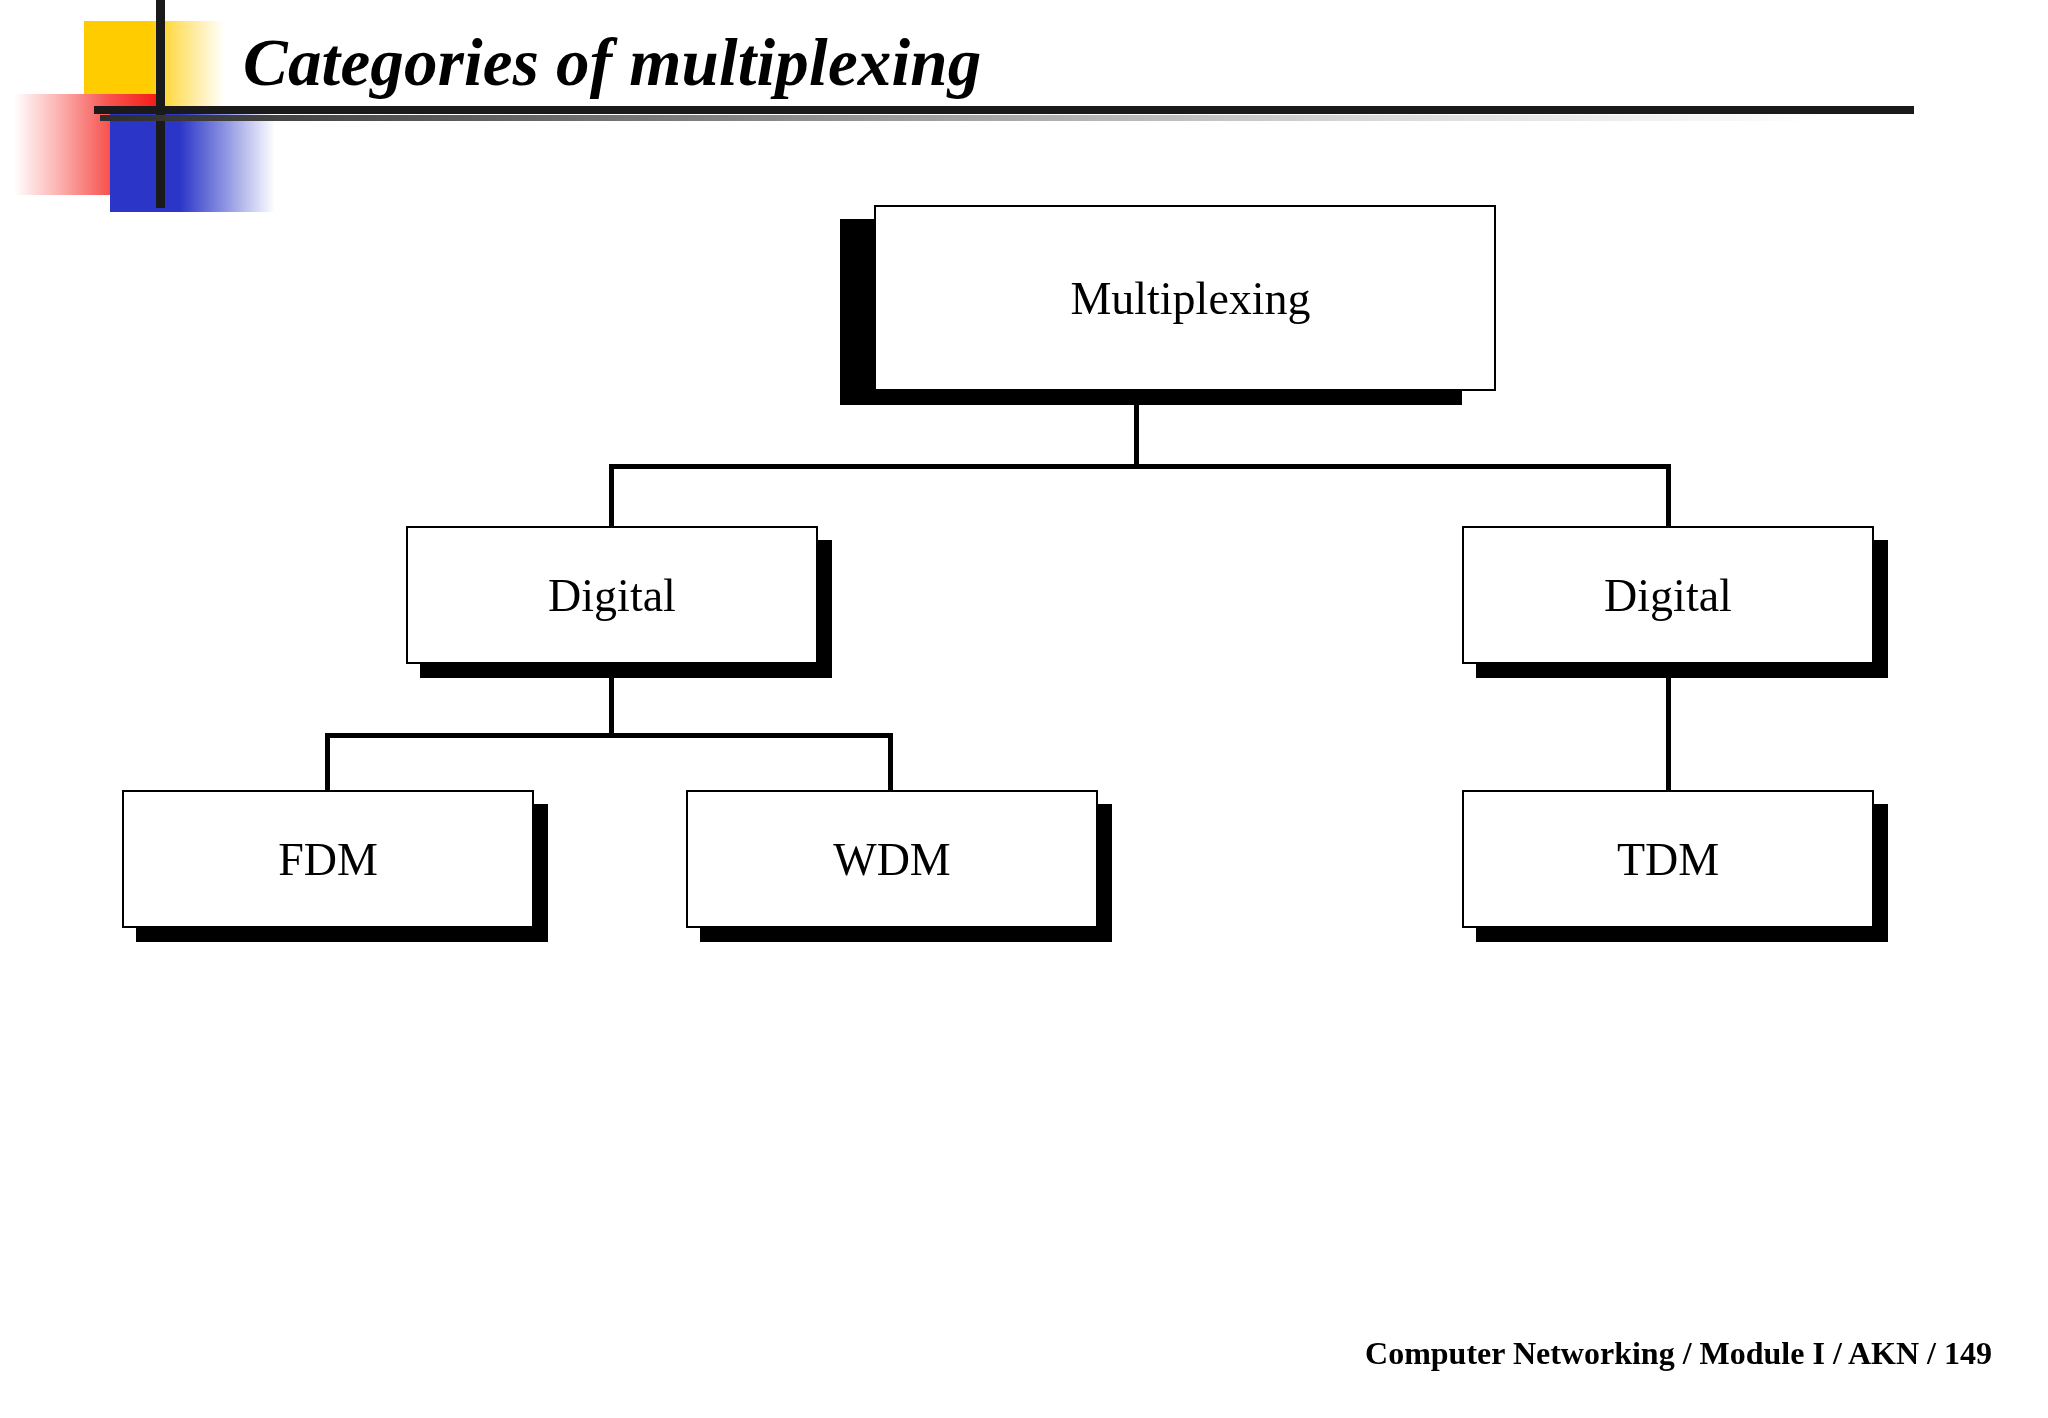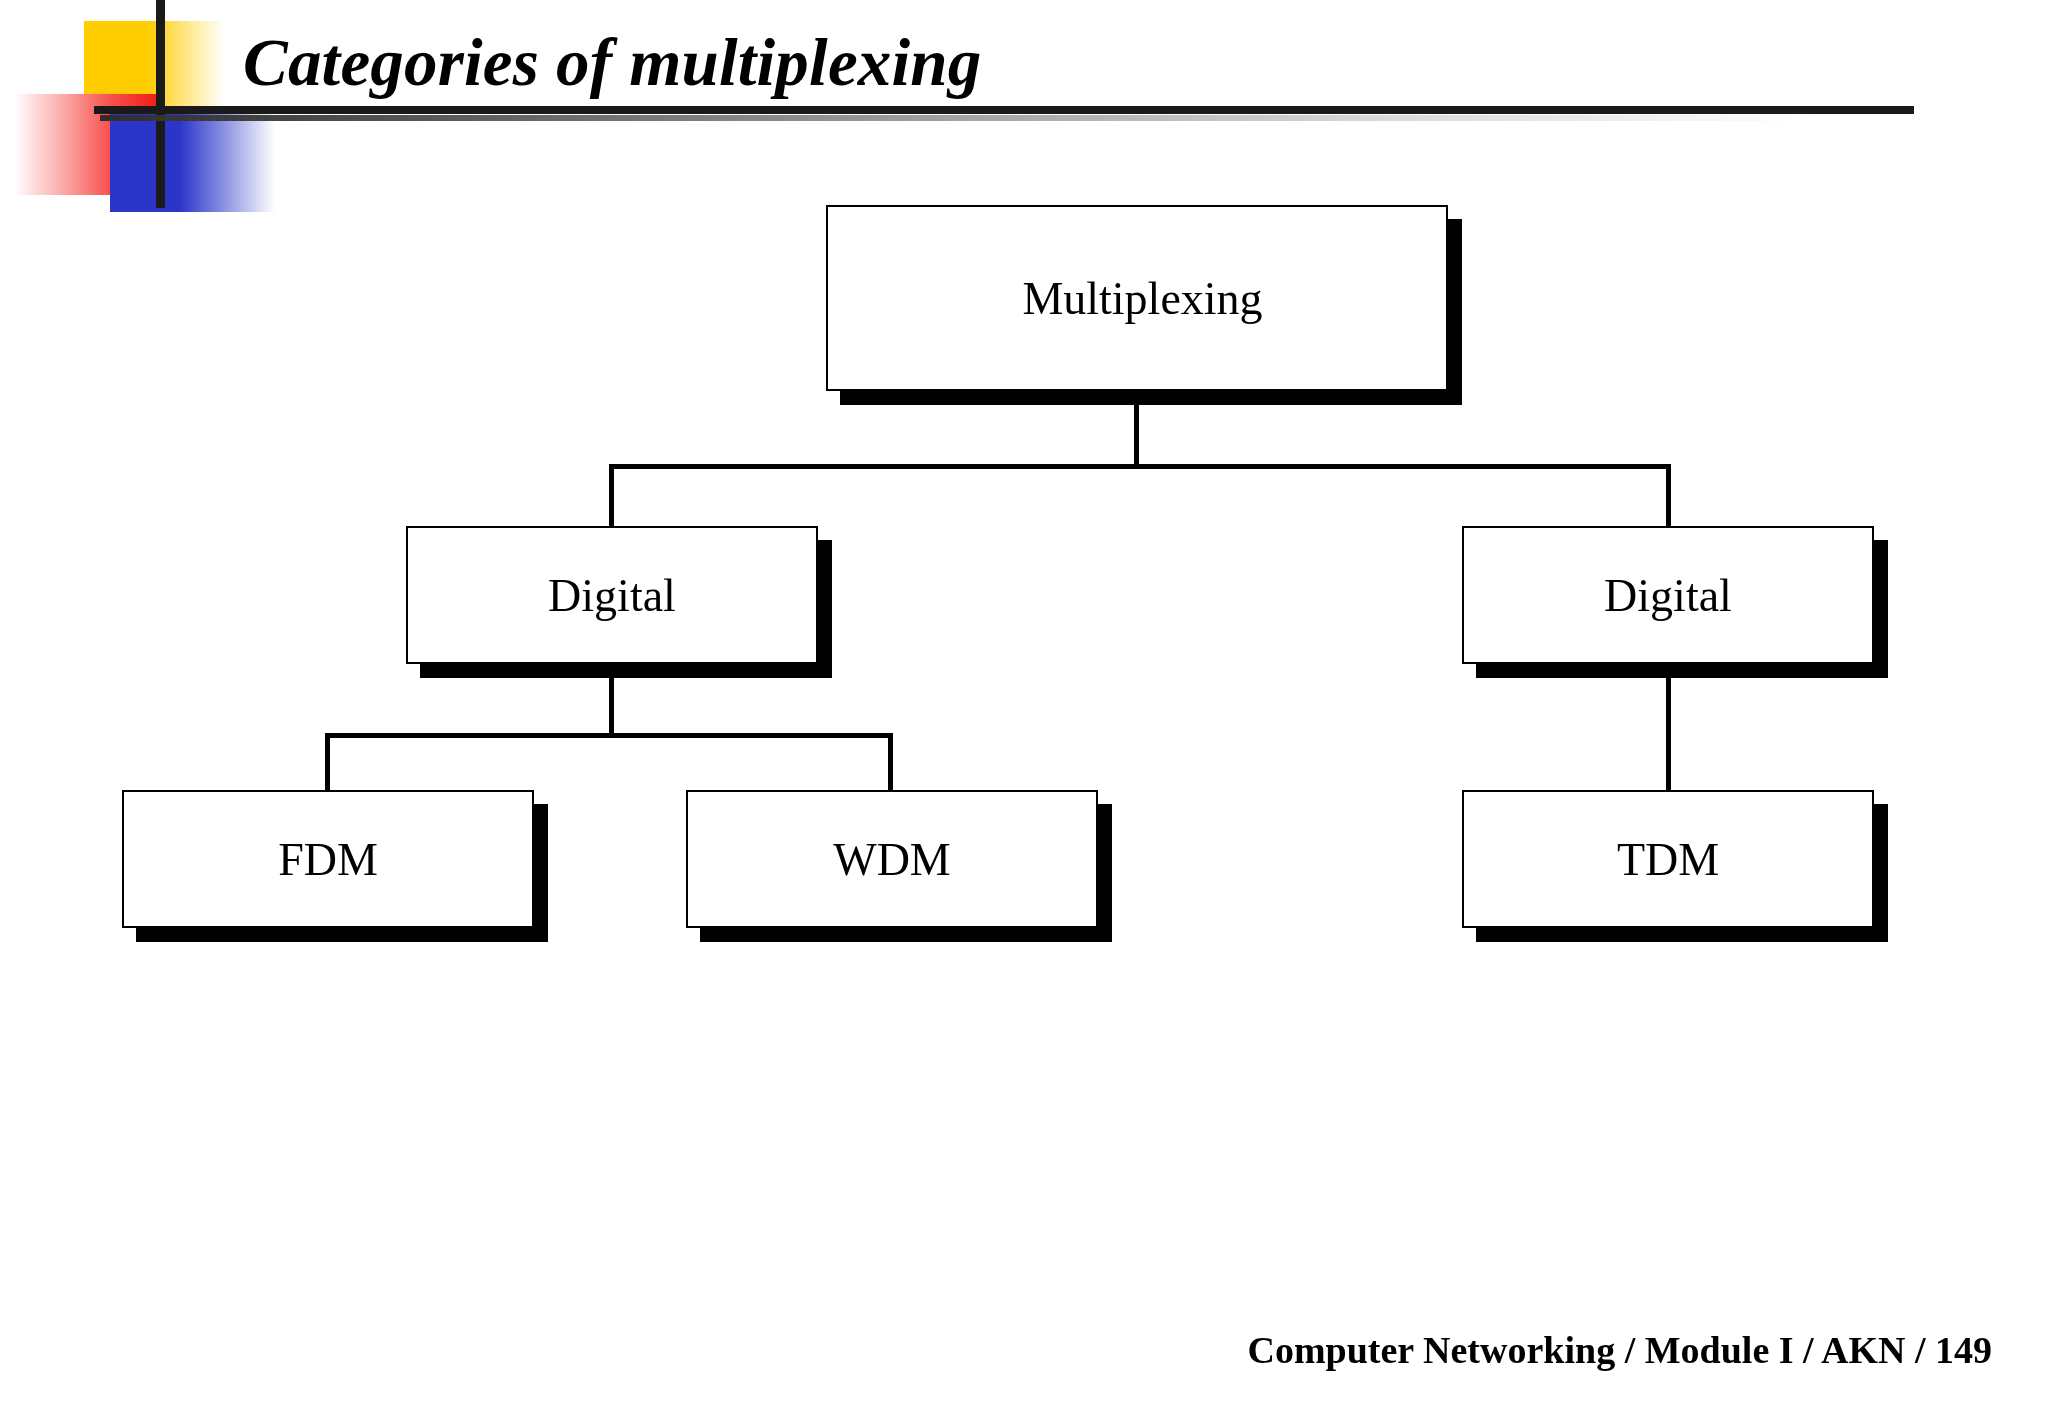--- a/index.html
+++ b/index.html
@@ -114,21 +114,21 @@
     background: #000000;
     z-index: 2;
   }
   .conn {
     position: absolute;
     background: #000000;
     z-index: 1;
   }
 
   
-  #node-multiplexing { left: 826px; top: 205px; width: 622px; height: 186px; padding-left: 11px; }
+  #node-multiplexing { left: 874px; top: 205px; width: 622px; height: 186px; padding-left: 11px; }
   #shadow-multiplexing { left: 840px; top: 219px; width: 622px; height: 186px; }
 
   #node-analog { left: 406px; top: 526px; width: 412px; height: 138px; }
   #shadow-analog { left: 420px; top: 540px; width: 412px; height: 138px; }
 
   #node-digital { left: 1462px; top: 526px; width: 412px; height: 138px; }
   #shadow-digital { left: 1476px; top: 540px; width: 412px; height: 138px; }
 
   #node-fdm { left: 122px; top: 790px; width: 412px; height: 138px; }
   #shadow-fdm { left: 136px; top: 804px; width: 412px; height: 138px; }
@@ -152,21 +152,21 @@
   #conn-wdm-up      { left: 888px; top: 733px; width: 5px;   height: 58px; }
 
   
   #conn-digital-down { left: 1666px; top: 678px; width: 5px; height: 113px; }
 
   
   #footer {
     position: absolute;
     right: 56px;
     bottom: 46px;
-    font-size: 38px;
+    font-size: 32px;
     font-weight: bold;
     color: #000000;
     white-space: nowrap;
     font-family: "Liberation Serif", "DejaVu Serif", serif;
     margin-top: 12px;
   }
 </style>
 </head>
 <body>
 

